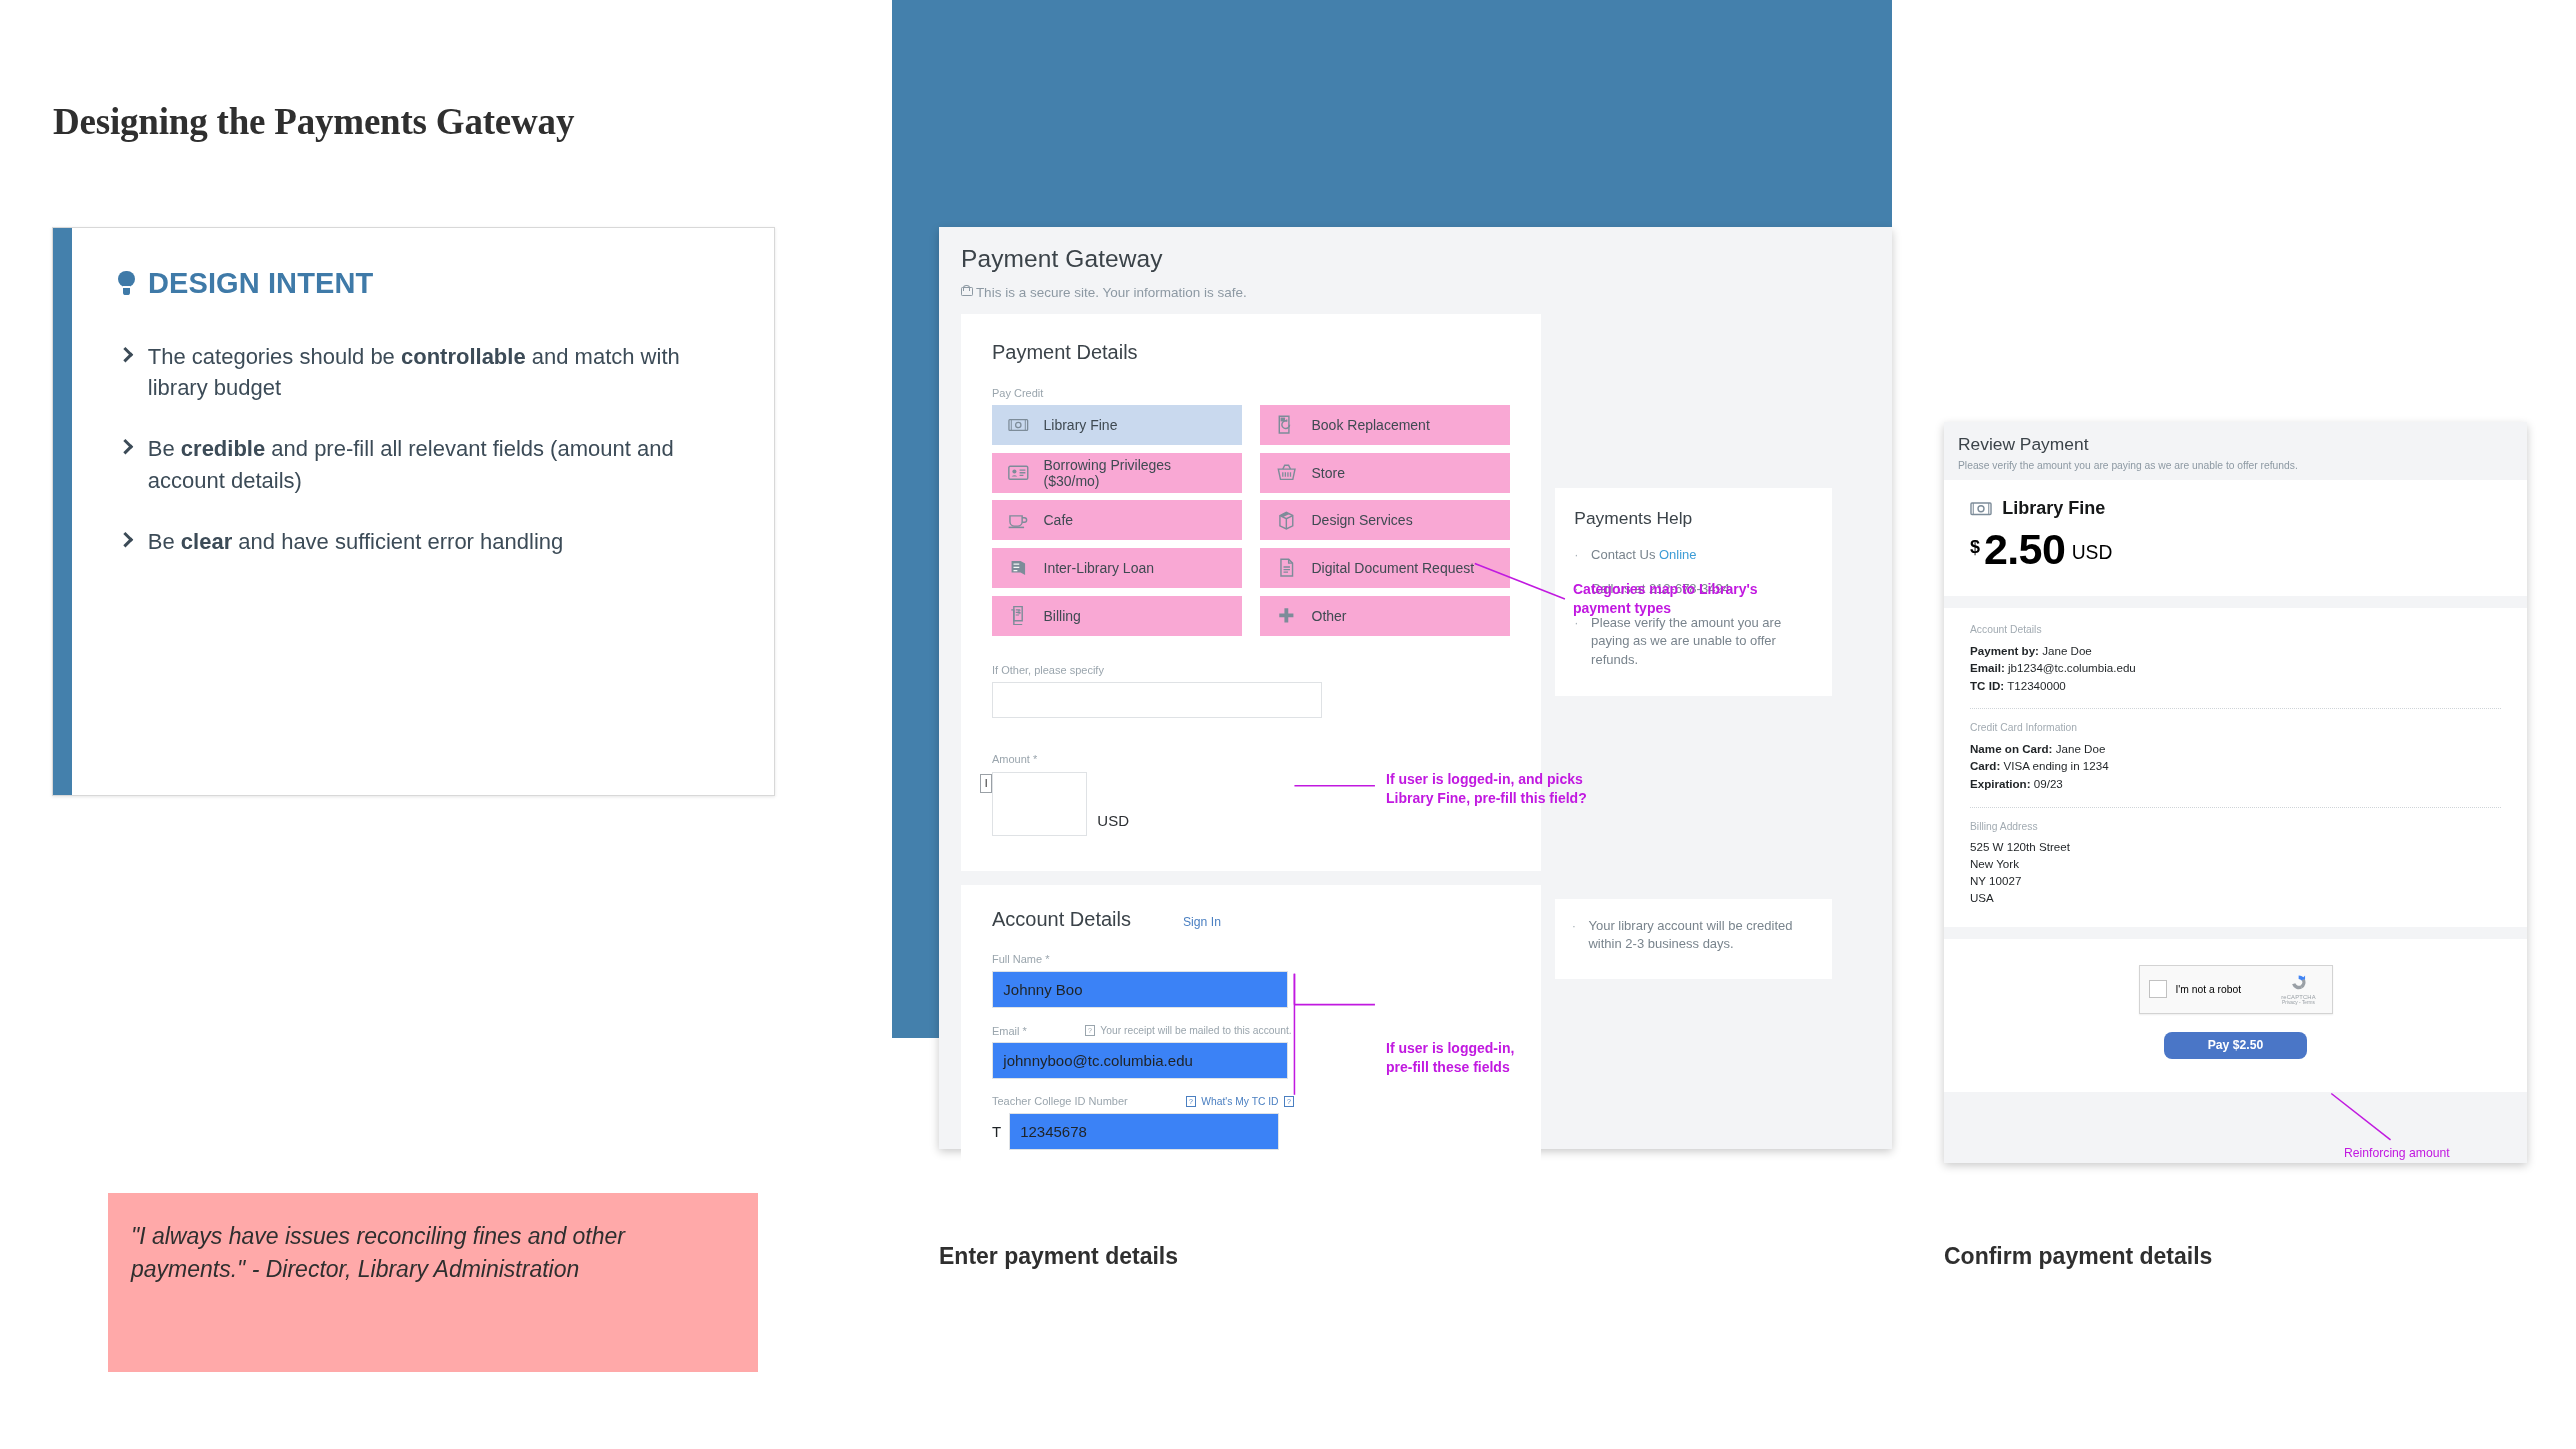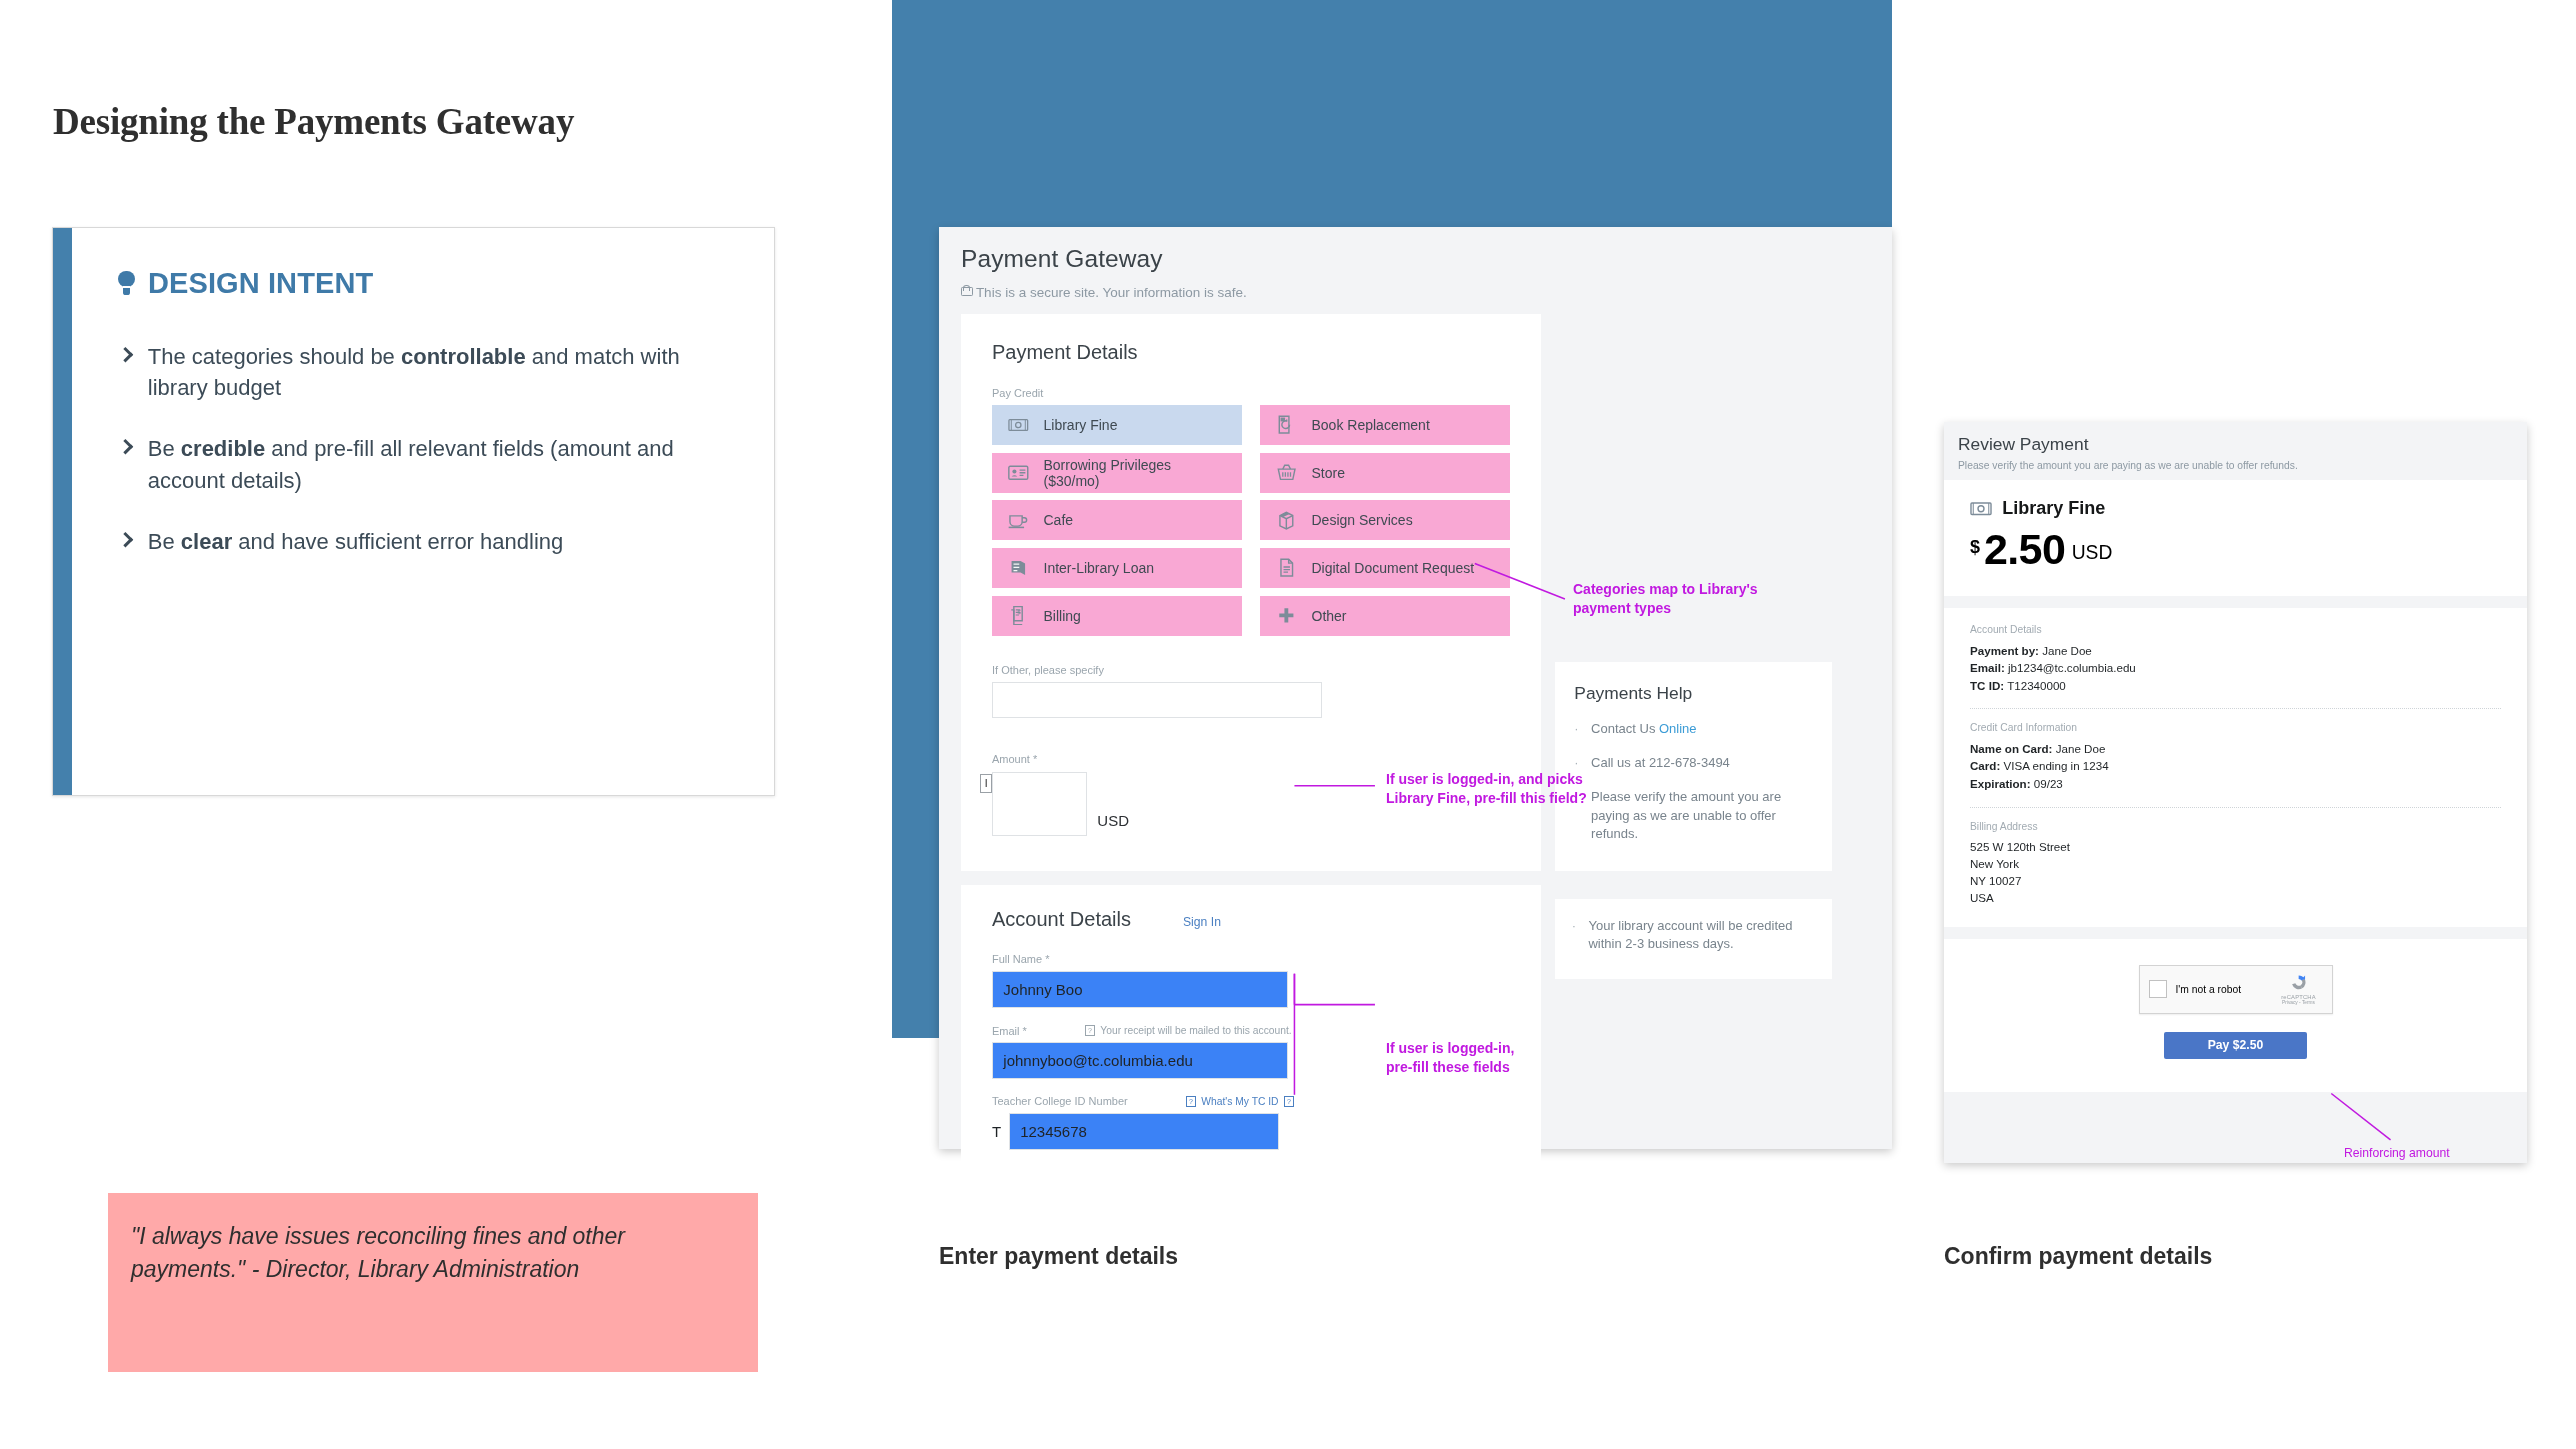--- a/index.html
+++ b/index.html
@@ -136,21 +136,21 @@
     content:""; position:absolute; left:0; bottom:0;
     width:9.7px; height:6.4px; border:1px solid #8d99a3; border-radius:1.3px;
   }
   .lock::after {
     content:""; position:absolute; left:2.2px; top:0;
     width:5.2px; height:5.2px;
     border:1px solid #8d99a3; border-bottom:none;
     border-radius:3.2px 3.2px 0 0;
   }
 
-  #gw-cols { display: flex; gap: 14px; padding: 0 22px; align-items: flex-end; }
+  #gw-cols { display: flex; gap: 14px; padding: 0 22px; align-items: center; }
   #gw-left-col { width: 580px; flex: 0 0 580px; }
   #gw-right-col { width: 277px; flex: 0 0 277px; }
 
   .card { background:#ffffff; }
 
   #payment-details-card { padding: 27px 31px 35px 31px; }
   .section-title { font-size: 20px; color: #3b4349; margin-bottom: 23px; }
   .field-label { font-size: 11px; color: #9aa5ad; margin-bottom: 6.4px; }
 
   #cat-grid {
@@ -278,21 +278,21 @@
     width:19.3px; height:19.3px; margin: 0 auto 1.3px auto; position:relative;
   }
   #recaptcha-logo svg { display:block; }
   #recaptcha-name { font-size:5.8px; color:#9aa0a6; letter-spacing:0.2px;}
   #recaptcha-terms { font-size:4.8px; color:#9aa0a6; margin-top:0.6px;}
   #pay-button {
     margin-top: 18px;
     width: 143px; height: 27px;
     background:#4a76c7; color:#fff;
     font-size:12.2px; font-weight:bold;
-    border:none; border-radius:2px;
+    border:none; border-radius:8px;
     display:flex; align-items:center; justify-content:center;
     cursor:pointer;
   }
 
   
   .anno {
     position:absolute;
     color:#c119e0;
     font-size: 14px;
     line-height: 1.35;

